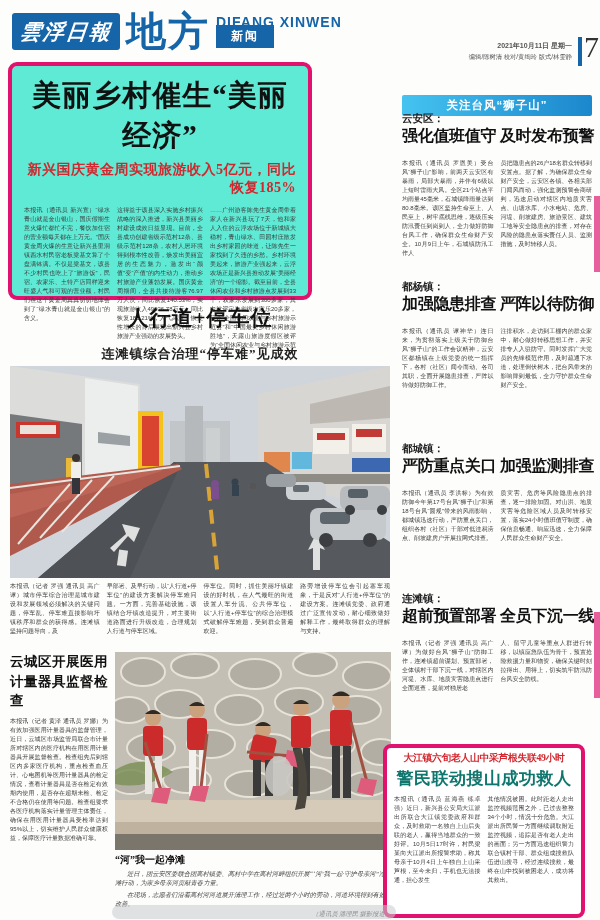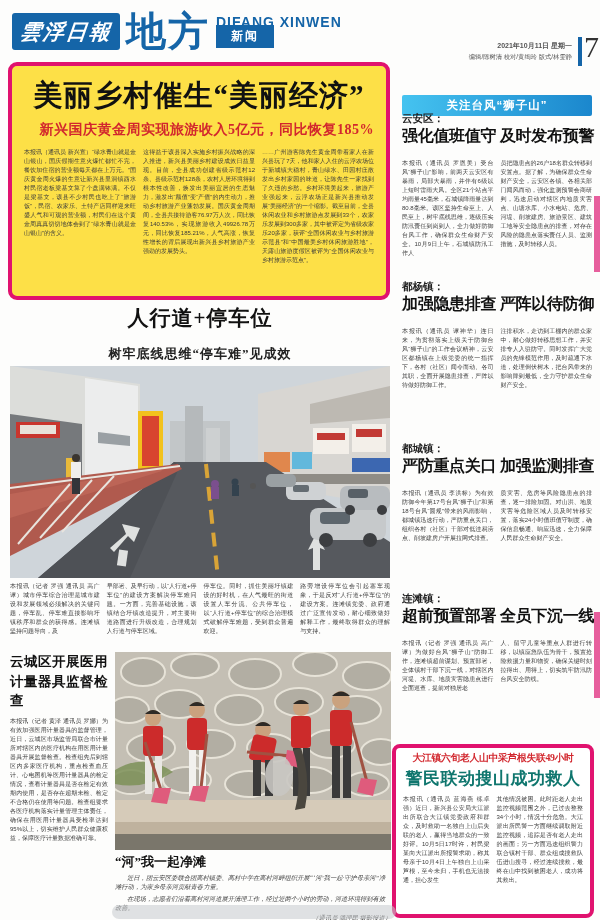--- a/index.html
+++ b/index.html
@@ -21,22 +21,22 @@
   #sec-en{left:216px;top:14px;font-size:14px;font-weight:bold;color:#1565a8;letter-spacing:1px;}
   #sec-cn2{left:216px;top:25px;width:58px;height:23px;background:#1565a8;color:#fff;
            font-size:12px;font-weight:bold;display:flex;align-items:center;justify-content:center;letter-spacing:2px;}
   #dateblk{left:380px;top:41px;width:192px;text-align:right;color:#555;}
   #dateblk .l1{font-size:7px;font-weight:bold;}
   #dateblk .l2{font-size:6.3px;margin-top:2px;}
   #pagebar{left:578px;top:37px;width:4px;height:29px;background:#1565a8;}
   #pageno{left:584px;top:30px;font-size:30px;color:#333;font-weight:500;}
 
   
-  #lead-box{left:8px;top:62px;width:382px;height:238px;border:4px solid #e0126e;border-radius:9px;
-            background:#fde047;padding:6px 12px;box-sizing:border-box;}
+  #lead-box{left:8px;top:62px;width:304px;height:238px;border:4px solid #e0126e;border-radius:9px;
+            background:#5eead4;padding:6px 12px;box-sizing:border-box;}
   #lead-head{text-align:center;font-size:29px;font-weight:bold;letter-spacing:1px;color:#111;margin-top:4px;}
   #lead-sub{text-align:right;font-size:14px;font-weight:bold;color:#d2272e;margin-top:5px;letter-spacing:.5px;}
   #lead-cols{margin-top:9px;height:142px;overflow:hidden;}
 
   
   #ty-banner{left:402px;top:95px;width:190px;height:21px;border-radius:2px;
              background:linear-gradient(90deg,#45c3f0,#1b87cd);color:#fff;font-size:11.5px;font-weight:bold;
              display:flex;align-items:center;justify-content:center;letter-spacing:1px;}
   .kicker{font-size:10.5px;font-weight:bold;color:#222;}
   .sec-head{font-size:16px;font-weight:bold;color:#111;letter-spacing:-.3px;white-space:nowrap;}
@@ -47,26 +47,26 @@
   #park-sub{left:10px;top:345px;width:380px;text-align:center;font-size:13px;font-weight:bold;color:#222;letter-spacing:1px;}
   #park-cols{left:10px;top:582px;width:380px;height:66px;overflow:hidden;}
 
   
   #met{left:10px;top:652px;width:98px;}
   #met-head{font-size:13.5px;font-weight:bold;color:#111;line-height:1.45;letter-spacing:.5px;}
   #met-body{margin-top:6px;height:185px;overflow:hidden;}
 
   
   #riv{left:115px;top:853px;width:276px;}
-  #riv-title{font-size:13px;font-weight:bold;color:#111;}
+  #riv-title{font-size:10px;font-weight:bold;color:#111;}
   #riv p{margin:2px 0 0 0;font-size:6.3px;line-height:1.5;font-style:italic;color:#444;text-indent:12px;}
   #riv .credit{text-align:right;font-style:italic;font-size:6.3px;color:#444;margin-top:1px;}
 
   
-  #rescue{left:392px;top:744px;width:202px;height:174px;border:4px solid #e0126e;border-radius:8px;
+  #rescue{left:383px;top:744px;width:202px;height:174px;border:4px solid #e0126e;border-radius:8px;
           background:#fff;padding:4px 7px;box-sizing:border-box;}
   #rescue .kk{font-size:9.8px;font-weight:bold;color:#d2272e;text-align:center;letter-spacing:-.3px;white-space:nowrap;}
   #rescue .hh{font-size:17px;font-weight:bold;color:#0f766e;text-align:center;margin-top:2px;letter-spacing:.5px;}
   #rescue .bd{margin-top:5px;height:118px;overflow:hidden;}
 
   
   .pink-edge{width:6px;background:#e75f9d;right:0;}
   #shadow{left:112px;top:905px;width:284px;height:14px;background:#c7cbcd;opacity:.55;border-radius:7px;}
 
   svg{display:block;}
@@ -131,21 +131,21 @@
   <div class="abs" style="left:402px;top:592px;">
     <div class="kicker">连滩镇：</div>
     <div class="sec-head serif">超前预置部署 全员下沉一线</div>
     <div class="ty-body cols body-txt just" style="margin-top:12px;height:92px;">
       <div>本报讯（记者 罗强 通讯员 高广谭）为做好台风“狮子山”防御工作，连滩镇超前谋划、预置部署，全体镇村干部下沉一线，对辖区内河堤、水库、地质灾害隐患点进行全面巡查，提前对独居老</div>
       <div>人、留守儿童等重点人群进行转移，以镇应急队伍为骨干，预置抢险救援力量和物资，确保关键时刻拉得出、用得上，切实筑牢防汛防台风安全防线。</div>
     </div>
   </div>
 
   <div class="abs serif" id="park-head">人行道+停车位</div>
-  <div class="abs serif" id="park-sub">树牢底线思维“停车难”见成效</div>
+  <div class="abs serif" id="park-sub">连滩镇综合治理“停车难”见成效</div>
 
   <div class="abs" style="left:10px;top:366px;">
     <svg width="380" height="212" viewBox="0 0 380 212">
       <rect x="0" y="0" width="380" height="212" fill="#cfd5da"></rect>
 
       <g>
         <rect x="160" y="55" width="60" height="45" fill="#c2c6c8"></rect>
         <rect x="175" y="40" width="18" height="60" fill="#b5b9bb"></rect>
         <rect x="196" y="62" width="14" height="38" fill="#cdd0d1"></rect>
       </g>

